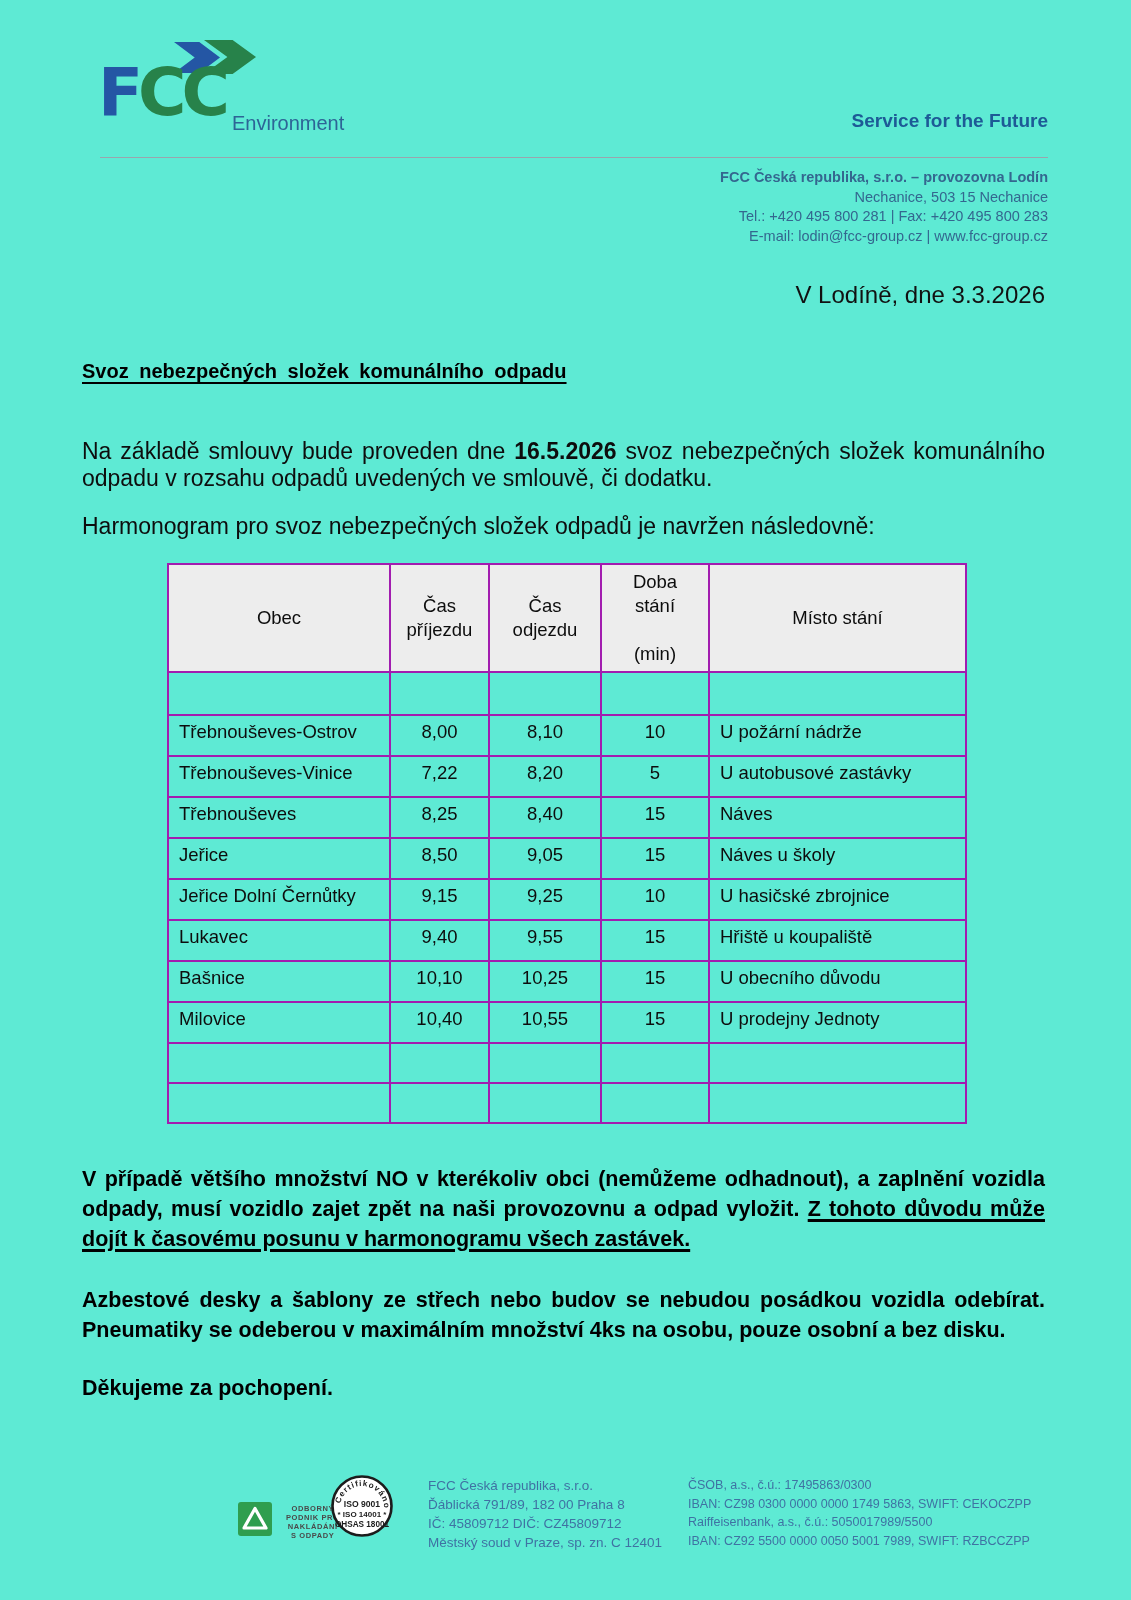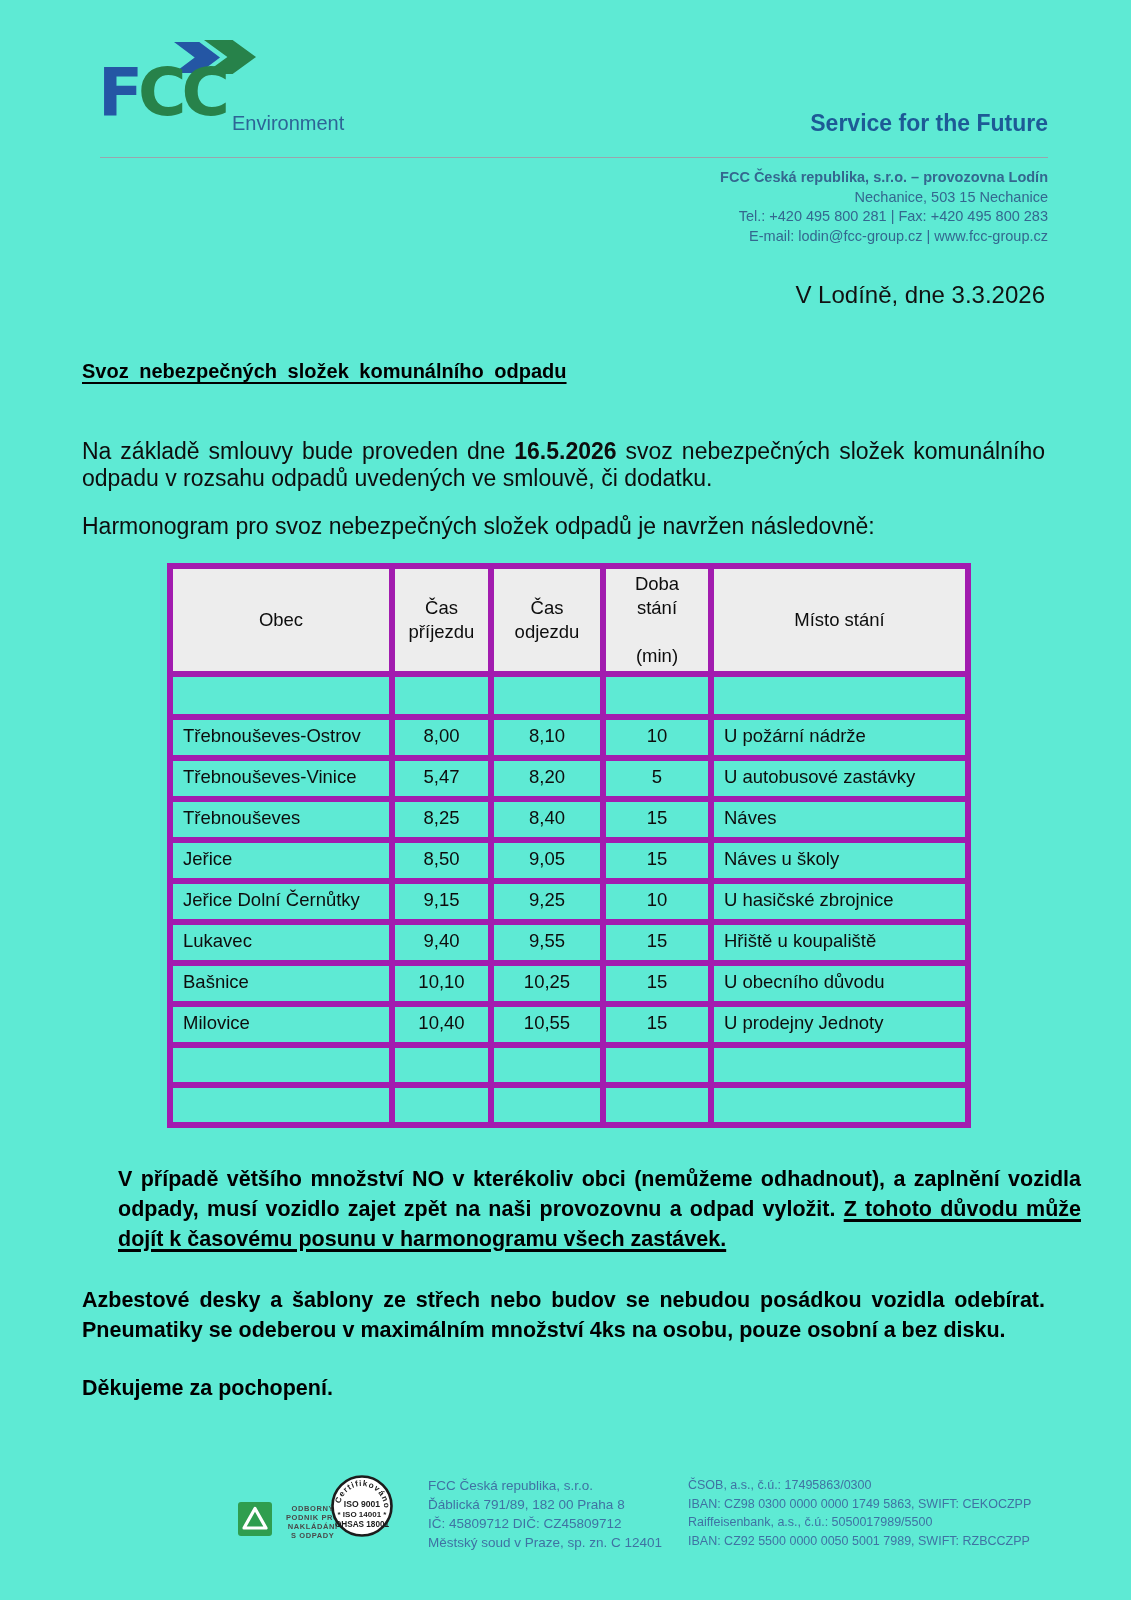--- a/index.html
+++ b/index.html
@@ -12,50 +12,50 @@
   
   .logo-wrap { position:absolute; left:98px; top:40px; width:320px; height:100px; }
   .logo-letters { position:absolute; left:0; top:20px; font-size:66px; font-weight:800;
     letter-spacing:-5px; line-height:1; font-family:"DejaVu Sans", sans-serif; }
   .logo-letters .f { color:#2456a4; }
   .logo-letters .c { color:#27824a; }
   .chev { position:absolute; clip-path:polygon(0 0,55% 0,100% 50%,55% 100%,0 100%,45% 50%); }
   .chev.blue { left:76px; top:2px; width:46px; height:31px; background:#2456a4; }
   .chev.green { left:106px; top:0px; width:52px; height:34px; background:#27824a; }
   .logo-sub { position:absolute; left:134px; top:72px; font-size:20px; color:#2d6496; }
-  .tagline { position:absolute; top:110px; right:83px; font-size:23px; font-weight:bold; color:#1d5a96; }
+  .tagline { position:absolute; top:110px; right:83px; font-size:19px; font-weight:bold; color:#1d5a96; }
   .hr-top { position:absolute; left:100px; top:157px; width:948px; height:1px; background:#9aa5ad; }
   .contact { position:absolute; top:168px; right:83px; text-align:right;
     font-size:14.5px; line-height:19.5px; color:#34678f; }
   .contact .l1 { font-weight:bold; }
   
   .dateline { position:absolute; top:281px; right:86px; font-size:24px; color:#111; }
   .doc-title { position:absolute; left:82px; top:360px; font-size:20px; font-weight:bold;
     text-decoration:underline; text-decoration-thickness:2px; text-underline-offset:4px;
     word-spacing:5px; color:#000; }
   .para { position:absolute; left:82px; width:963px; font-size:23px; line-height:27px;
     text-align:justify; color:#0d0d0d; }
   .p1 { top:438px; }
   .p2 { top:513px; }
   
   table.schedule { position:absolute; left:167px; top:563px; border-collapse:collapse;
     table-layout:fixed; font-size:18.5px; color:#0d0d0d; }
-  table.schedule th, table.schedule td { border:6px solid #a21caf; }
+  table.schedule th, table.schedule td { border:2px solid #a21caf; }
   table.schedule thead tr { height:108px; background:#ededed; }
   table.schedule th { font-weight:normal; text-align:center; vertical-align:middle; line-height:24px; }
   table.schedule tbody tr { height:41px;padding-left:36px; }
   table.schedule tbody tr:nth-child(1) { height:43px; }
   table.schedule tbody tr:nth-child(10), table.schedule tbody tr:nth-child(11) { height:40px; }
   table.schedule td { vertical-align:top; padding-top:5px; text-align:center; }
   table.schedule td:nth-child(1), table.schedule td:nth-child(5)
     { text-align:left; padding-left:10px; padding-right:4px; }
   
   .note { position:absolute; left:82px; width:963px; font-size:21.5px; font-weight:bold;
     line-height:30px; text-align:justify; color:#000; }
-  .noteA { top:1164px;margin-left:36px; }
+  .noteA { top:1164px; }
   .noteB { top:1285px; }
   .noteC { top:1373px; text-align:left; }
   .u { text-decoration:underline; text-decoration-thickness:2.5px; text-underline-offset:3px; }
   
   .footer-certbox { position:absolute; left:238px; top:1502px; }
   .footer-certlabel { position:absolute; left:286px; top:1504px; font-size:7.5px; font-weight:bold;
     line-height:9px; letter-spacing:0.6px; color:#4a4a4a;text-align:center; }
   .footer-stamp { position:absolute; left:330px; top:1474px; }
   .footer-col { position:absolute; color:#3f72a3; }
   .footer-company { left:428px; top:1476px; font-size:13.5px; line-height:19px; }
@@ -114,21 +114,21 @@
         </tr>
         <tr>
           <td>Třebnouševes-Ostrov</td>
           <td>8,00</td>
           <td>8,10</td>
           <td>10</td>
           <td>U požární nádrže</td>
         </tr>
         <tr>
           <td>Třebnouševes-Vinice</td>
-          <td>5,47</td>
+          <td>7,22</td>
           <td>8,20</td>
           <td>5</td>
           <td>U autobusové zastávky</td>
         </tr>
         <tr>
           <td>Třebnouševes</td>
           <td>8,25</td>
           <td>8,40</td>
           <td>15</td>
           <td>Náves</td>

